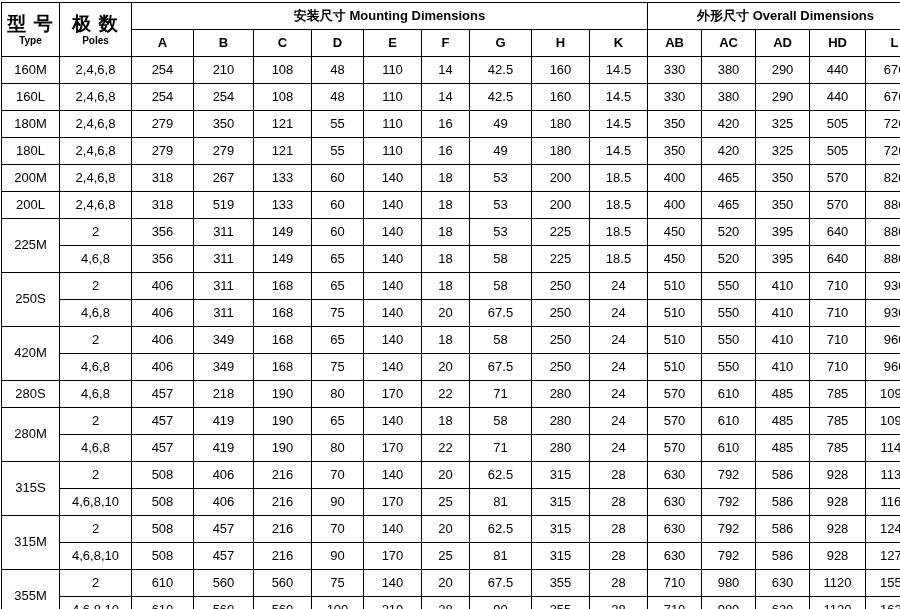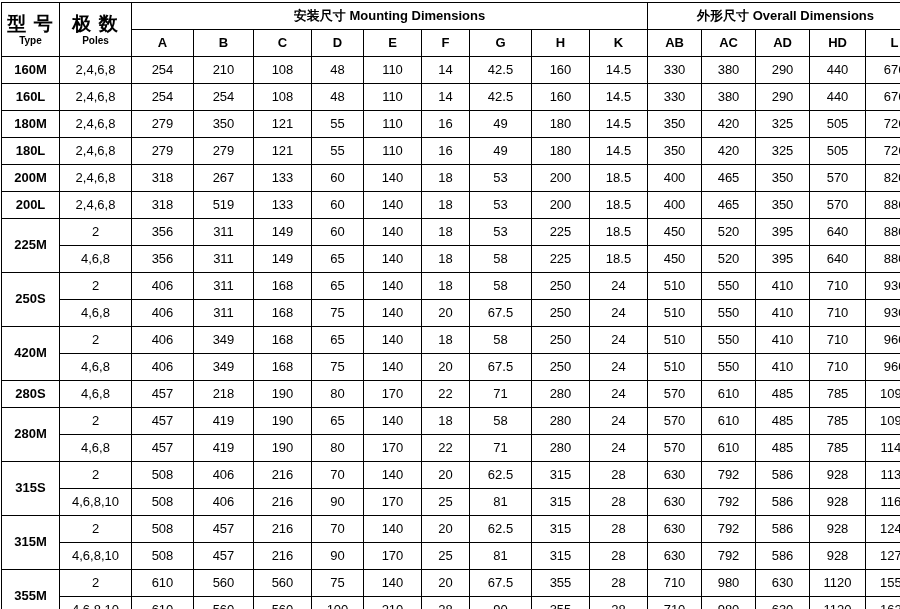--- a/index.html
+++ b/index.html
@@ -50,21 +50,21 @@
   .hdr-type .en, .hdr-poles .en {
     display: block;
     font-size: 10px;
   }
   .hdr-col {
     height: 30px;
     font-size: 14px;
   }
   td.type-cell {
     background: #e9e9e9;
-    font-weight: bold;
+    font-weight: normal;
     font-size: 13px;
   }
   td.poles-cell {
     background: #e9e9e9;
     font-size: 13px;
   }
   td.num {
     font-size: 13px;
   }
   col.c-type { width: 58px; }

